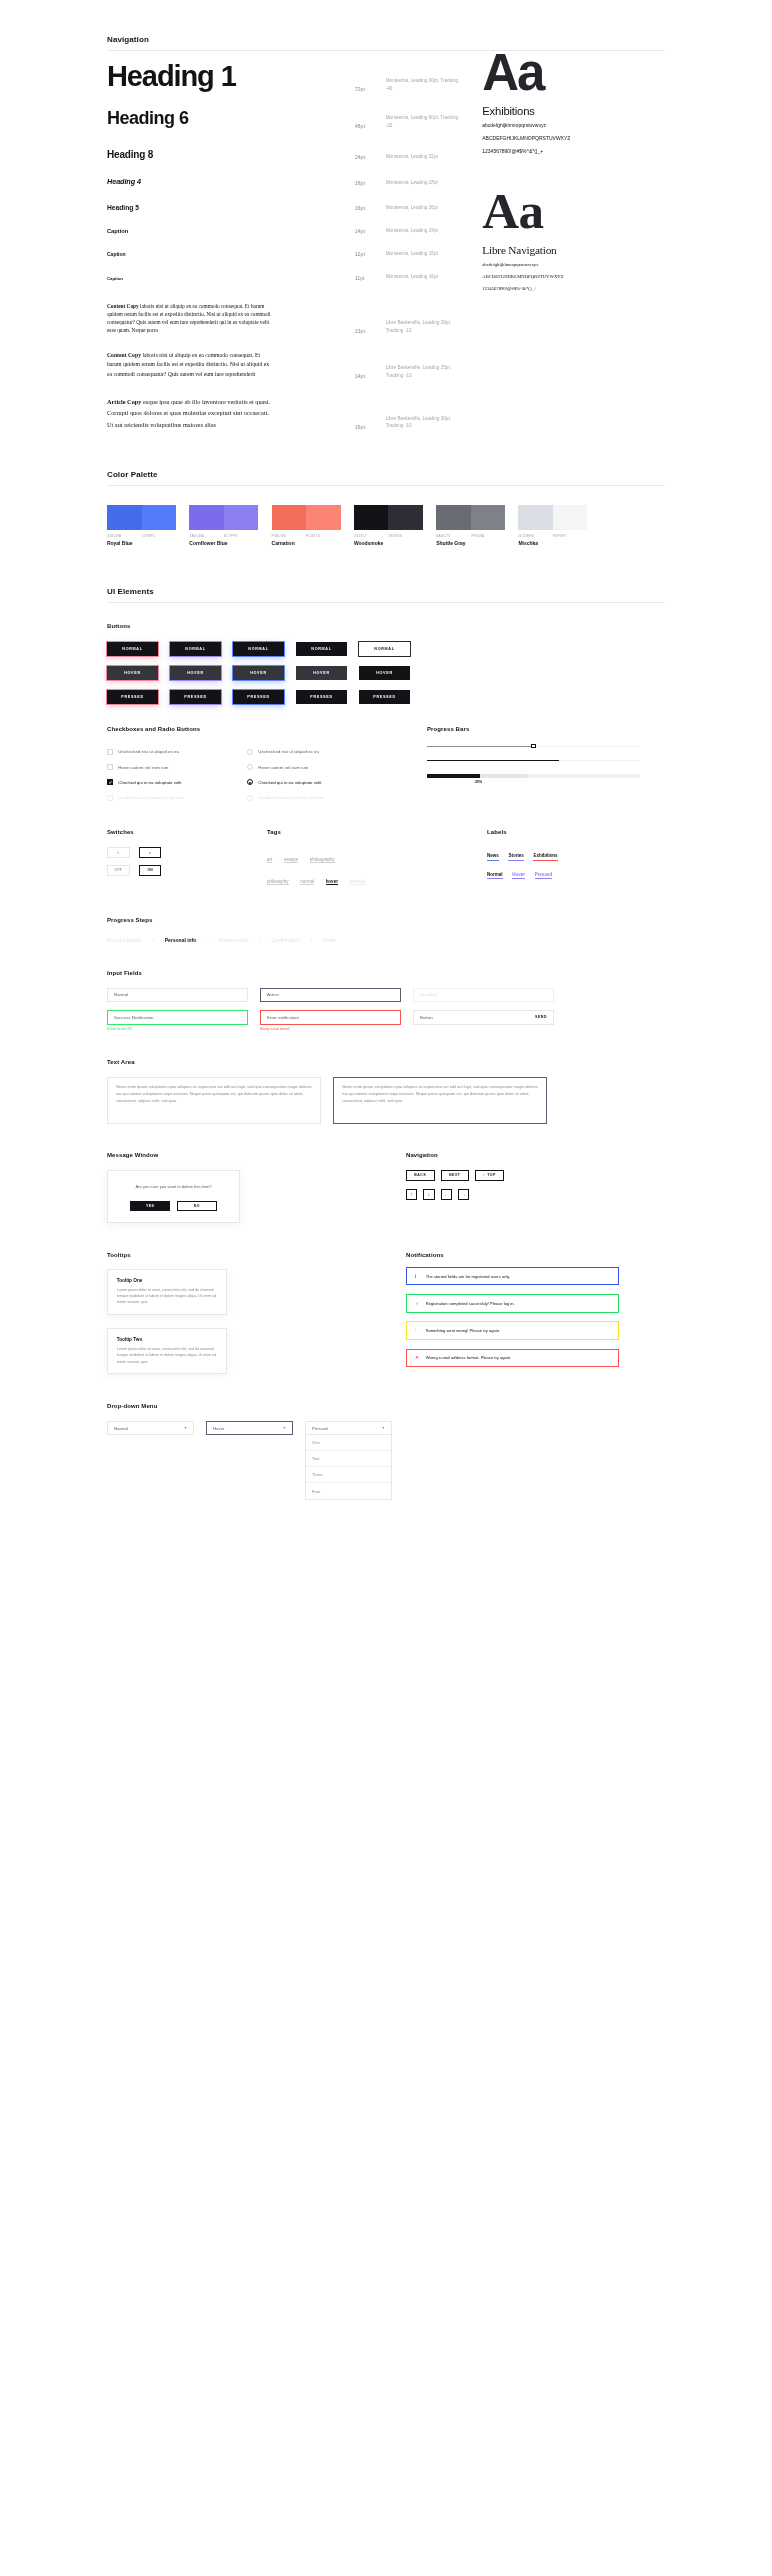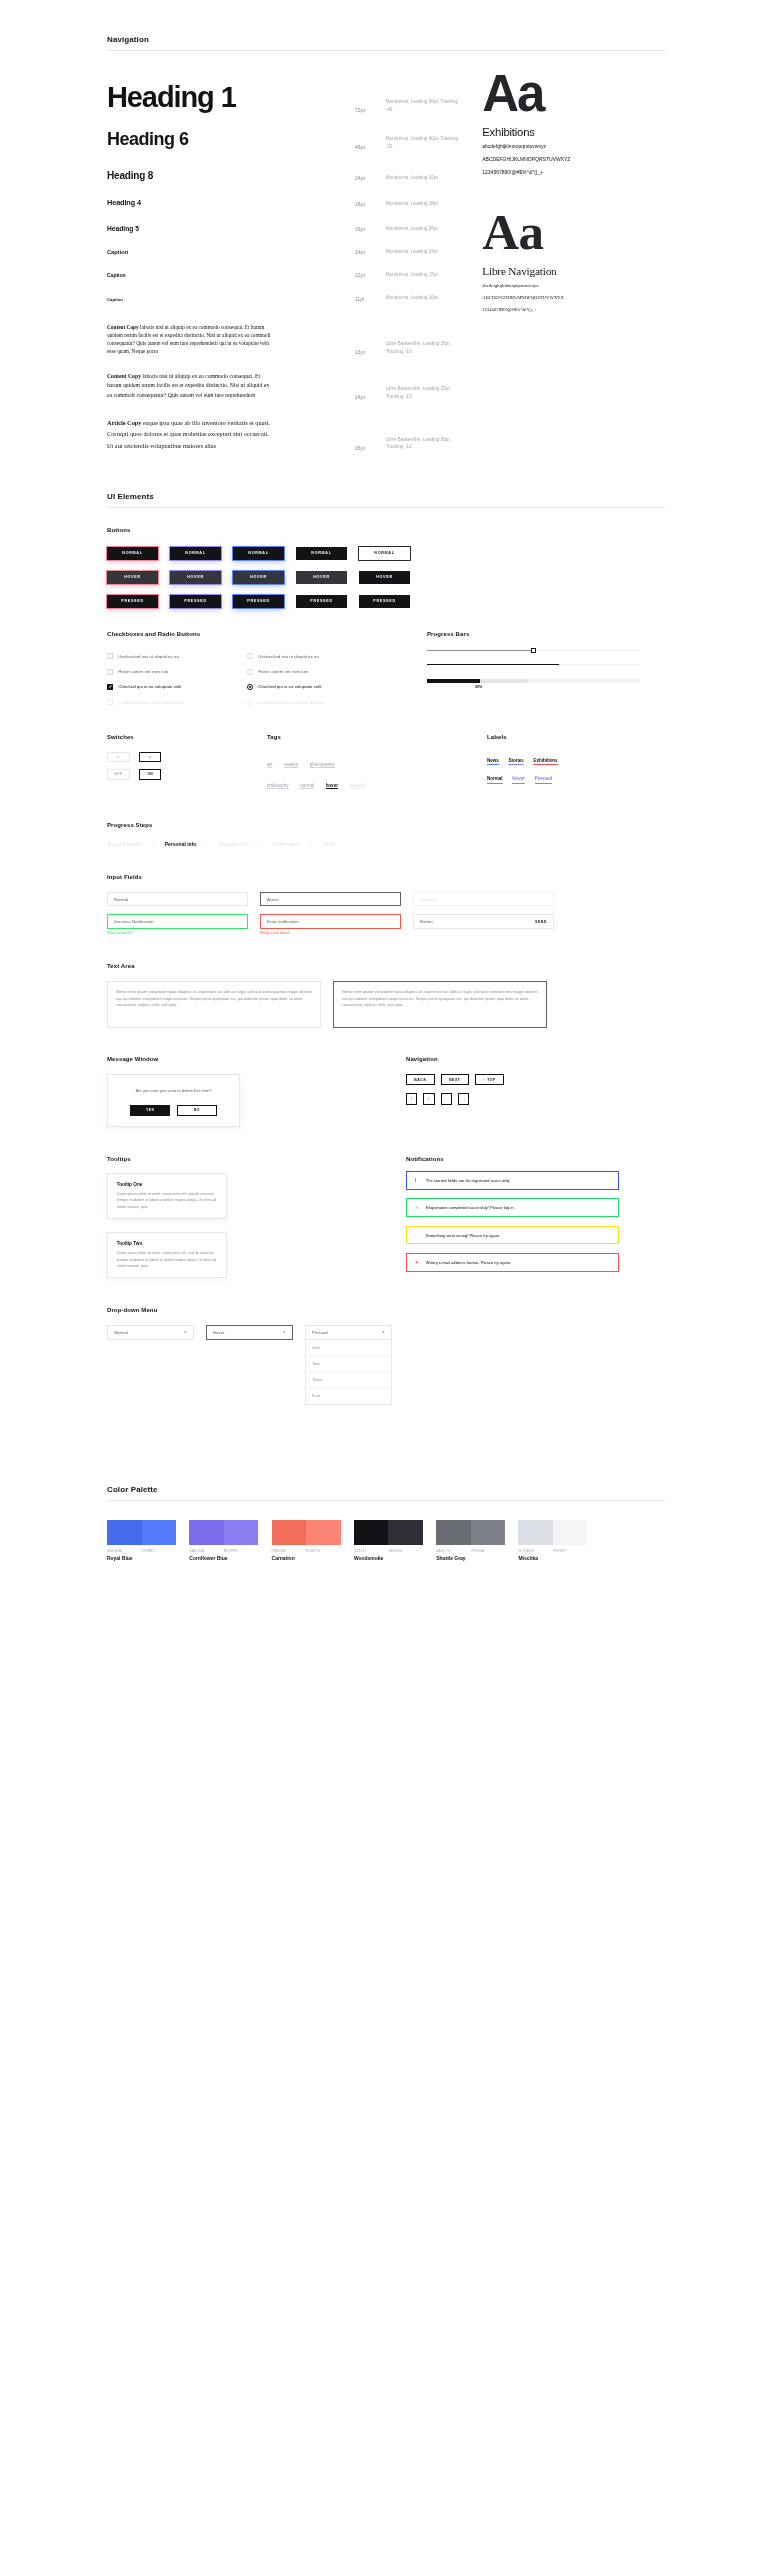--- a/index.html
+++ b/index.html
@@ -20,21 +20,21 @@
   .style-guide { font-size:6px; color:#8a8c94; letter-spacing:0.1px; }
 
   
   .section-title { font-size:8px; font-weight:600; color:#131317; letter-spacing:0.1px; }
   .rule { height:0.7px; background:#e6e7ea; margin-top:6px; }
   .sec { margin-top:0; }
   .sub-title { font-size:6px; font-weight:700; color:#131317; letter-spacing:0.1px; }
 
   
   #typography { margin-top:35px; }
-  .type-wrap { display:flex; margin-top:21px; }
+  .type-wrap { display:flex; }
   .type-left { width:360px; }
   .type-right { width:200px; padding-left:16.6px; }
   .type-row { display:flex; align-items:flex-end; margin-bottom:0; }
   .type-sample { flex:1; color:#131317; }
   .type-size { width:31px; font-size:5.3px; color:#8a8c94; text-align:left; }
   .type-spec { width:80px; font-size:4.7px; color:#a5a7ad; line-height:1.55; }
 
   .h1s { font-size:29px; font-weight:700; letter-spacing:-1.1px; line-height:1.05; }
   .h2s { font-size:18px; font-weight:700; letter-spacing:-0.5px; line-height:1.1; }
   .h3s { font-size:10px; font-weight:700; letter-spacing:-0.2px; }
@@ -224,21 +224,21 @@
           <div class="type-size">48pt</div>
           <div class="type-spec">Montserrat, Leading 60pt, Tracking -20</div>
         </div>
 
         <div class="type-row" style="margin-top:20px;">
           <div class="type-sample h3s">Heading 8</div>
           <div class="type-size">24pt</div>
           <div class="type-spec">Montserrat, Leading 32pt</div>
         </div>
 
-        <div class="type-row" style="margin-top:17.3px;">
+        <div class="type-row" style="margin-top:17.3px;font-style:italic;">
           <div class="type-sample h4s">Heading 4</div>
           <div class="type-size">18pt</div>
           <div class="type-spec">Montserrat, Leading 28pt</div>
         </div>
 
         <div class="type-row" style="margin-top:17.3px;">
           <div class="type-sample h5s">Heading 5</div>
           <div class="type-size">16pt</div>
           <div class="type-spec">Montserrat, Leading 26pt</div>
         </div>
@@ -296,20 +296,93 @@
         </div>
         <div class="spec-panel" style="margin-top:35px;">
           <div class="aa serif">Aa</div>
           <div class="font-name serif">Libre Navigation</div>
           <div class="glyphs serif">abcdefghijklmnopqrstuvwxyz</div>
           <div class="glyphs serif">ABCDEFGHIJKLMNOPQRSTUVWXYZ</div>
           <div class="glyphs serif">1234567890!@#$%^&amp;*()_+</div>
         </div>
       </div>
     </div>
+  </div>
+
+  <div class="sec" id="palette">
+    <div class="section-title">Color Palette</div>
+    <div class="rule"></div>
+    <div class="swatch-row" id="swatch-row">
+        <div class="swatch">
+          <div class="swatch-bars">
+            <div style="background:#456CEA"></div>
+            <div style="background:#537BFC"></div>
+          </div>
+          <div class="hexes">
+            <span>456CEA</span>
+            <span>537BFC</span>
+          </div>
+          <div class="swatch-name">Royal Blue</div>
+        </div>
+        <div class="swatch">
+          <div class="swatch-bars">
+            <div style="background:#7A6CEA"></div>
+            <div style="background:#8C7FF3"></div>
+          </div>
+          <div class="hexes">
+            <span>7A6CEA</span>
+            <span>8C7FF3</span>
+          </div>
+          <div class="swatch-name">Cornflower Blue</div>
+        </div>
+        <div class="swatch">
+          <div class="swatch-bars">
+            <div style="background:#F36D5B"></div>
+            <div style="background:#FC8474"></div>
+          </div>
+          <div class="hexes">
+            <span>F36D5B</span>
+            <span>FC8474</span>
+          </div>
+          <div class="swatch-name">Carnation</div>
+        </div>
+        <div class="swatch">
+          <div class="swatch-bars">
+            <div style="background:#131317"></div>
+            <div style="background:#2E2E36"></div>
+          </div>
+          <div class="hexes">
+            <span>131317</span>
+            <span>2E2E36</span>
+          </div>
+          <div class="swatch-name">Woodsmoke</div>
+        </div>
+        <div class="swatch">
+          <div class="swatch-bars">
+            <div style="background:#6A6C73"></div>
+            <div style="background:#7F818A"></div>
+          </div>
+          <div class="hexes">
+            <span>6A6C73</span>
+            <span>7F818A</span>
+          </div>
+          <div class="swatch-name">Shuttle Gray</div>
+        </div>
+        <div class="swatch">
+          <div class="swatch-bars">
+            <div style="background:#DCDEE6"></div>
+            <div style="background:#F5F5F7"></div>
+          </div>
+          <div class="hexes">
+            <span>DCDEE6</span>
+            <span>F5F5F7</span>
+          </div>
+          <div class="swatch-name">Mischka</div>
+        </div>
+      </div>
   </div>
 
   <div class="sec" id="ui">
     <div class="section-title">UI Elements</div>
     <div class="rule"></div>
 
     <div class="sub-head">
       <div class="sub-title">Buttons</div>
       <div class="btn-grid">
         <div class="btn-row">
@@ -590,87 +663,14 @@
               <div class="dd-item">One</div>
               <div class="dd-item">Two</div>
               <div class="dd-item">Three</div>
               <div class="dd-item">Four</div>
             </div>
         </div>
       </div>
     </div>
 
   </div>
-
-  <div class="sec" id="palette">
-    <div class="section-title">Color Palette</div>
-    <div class="rule"></div>
-    <div class="swatch-row" id="swatch-row">
-        <div class="swatch">
-          <div class="swatch-bars">
-            <div style="background:#456CEA"></div>
-            <div style="background:#537BFC"></div>
-          </div>
-          <div class="hexes">
-            <span>456CEA</span>
-            <span>537BFC</span>
-          </div>
-          <div class="swatch-name">Royal Blue</div>
-        </div>
-        <div class="swatch">
-          <div class="swatch-bars">
-            <div style="background:#7A6CEA"></div>
-            <div style="background:#8C7FF3"></div>
-          </div>
-          <div class="hexes">
-            <span>7A6CEA</span>
-            <span>8C7FF3</span>
-          </div>
-          <div class="swatch-name">Cornflower Blue</div>
-        </div>
-        <div class="swatch">
-          <div class="swatch-bars">
-            <div style="background:#F36D5B"></div>
-            <div style="background:#FC8474"></div>
-          </div>
-          <div class="hexes">
-            <span>F36D5B</span>
-            <span>FC8474</span>
-          </div>
-          <div class="swatch-name">Carnation</div>
-        </div>
-        <div class="swatch">
-          <div class="swatch-bars">
-            <div style="background:#131317"></div>
-            <div style="background:#2E2E36"></div>
-          </div>
-          <div class="hexes">
-            <span>131317</span>
-            <span>2E2E36</span>
-          </div>
-          <div class="swatch-name">Woodsmoke</div>
-        </div>
-        <div class="swatch">
-          <div class="swatch-bars">
-            <div style="background:#6A6C73"></div>
-            <div style="background:#7F818A"></div>
-          </div>
-          <div class="hexes">
-            <span>6A6C73</span>
-            <span>7F818A</span>
-          </div>
-          <div class="swatch-name">Shuttle Gray</div>
-        </div>
-        <div class="swatch">
-          <div class="swatch-bars">
-            <div style="background:#DCDEE6"></div>
-            <div style="background:#F5F5F7"></div>
-          </div>
-          <div class="hexes">
-            <span>DCDEE6</span>
-            <span>F5F5F7</span>
-          </div>
-          <div class="swatch-name">Mischka</div>
-        </div>
-      </div>
-  </div>
 </div>
 
 
 </body></html>

